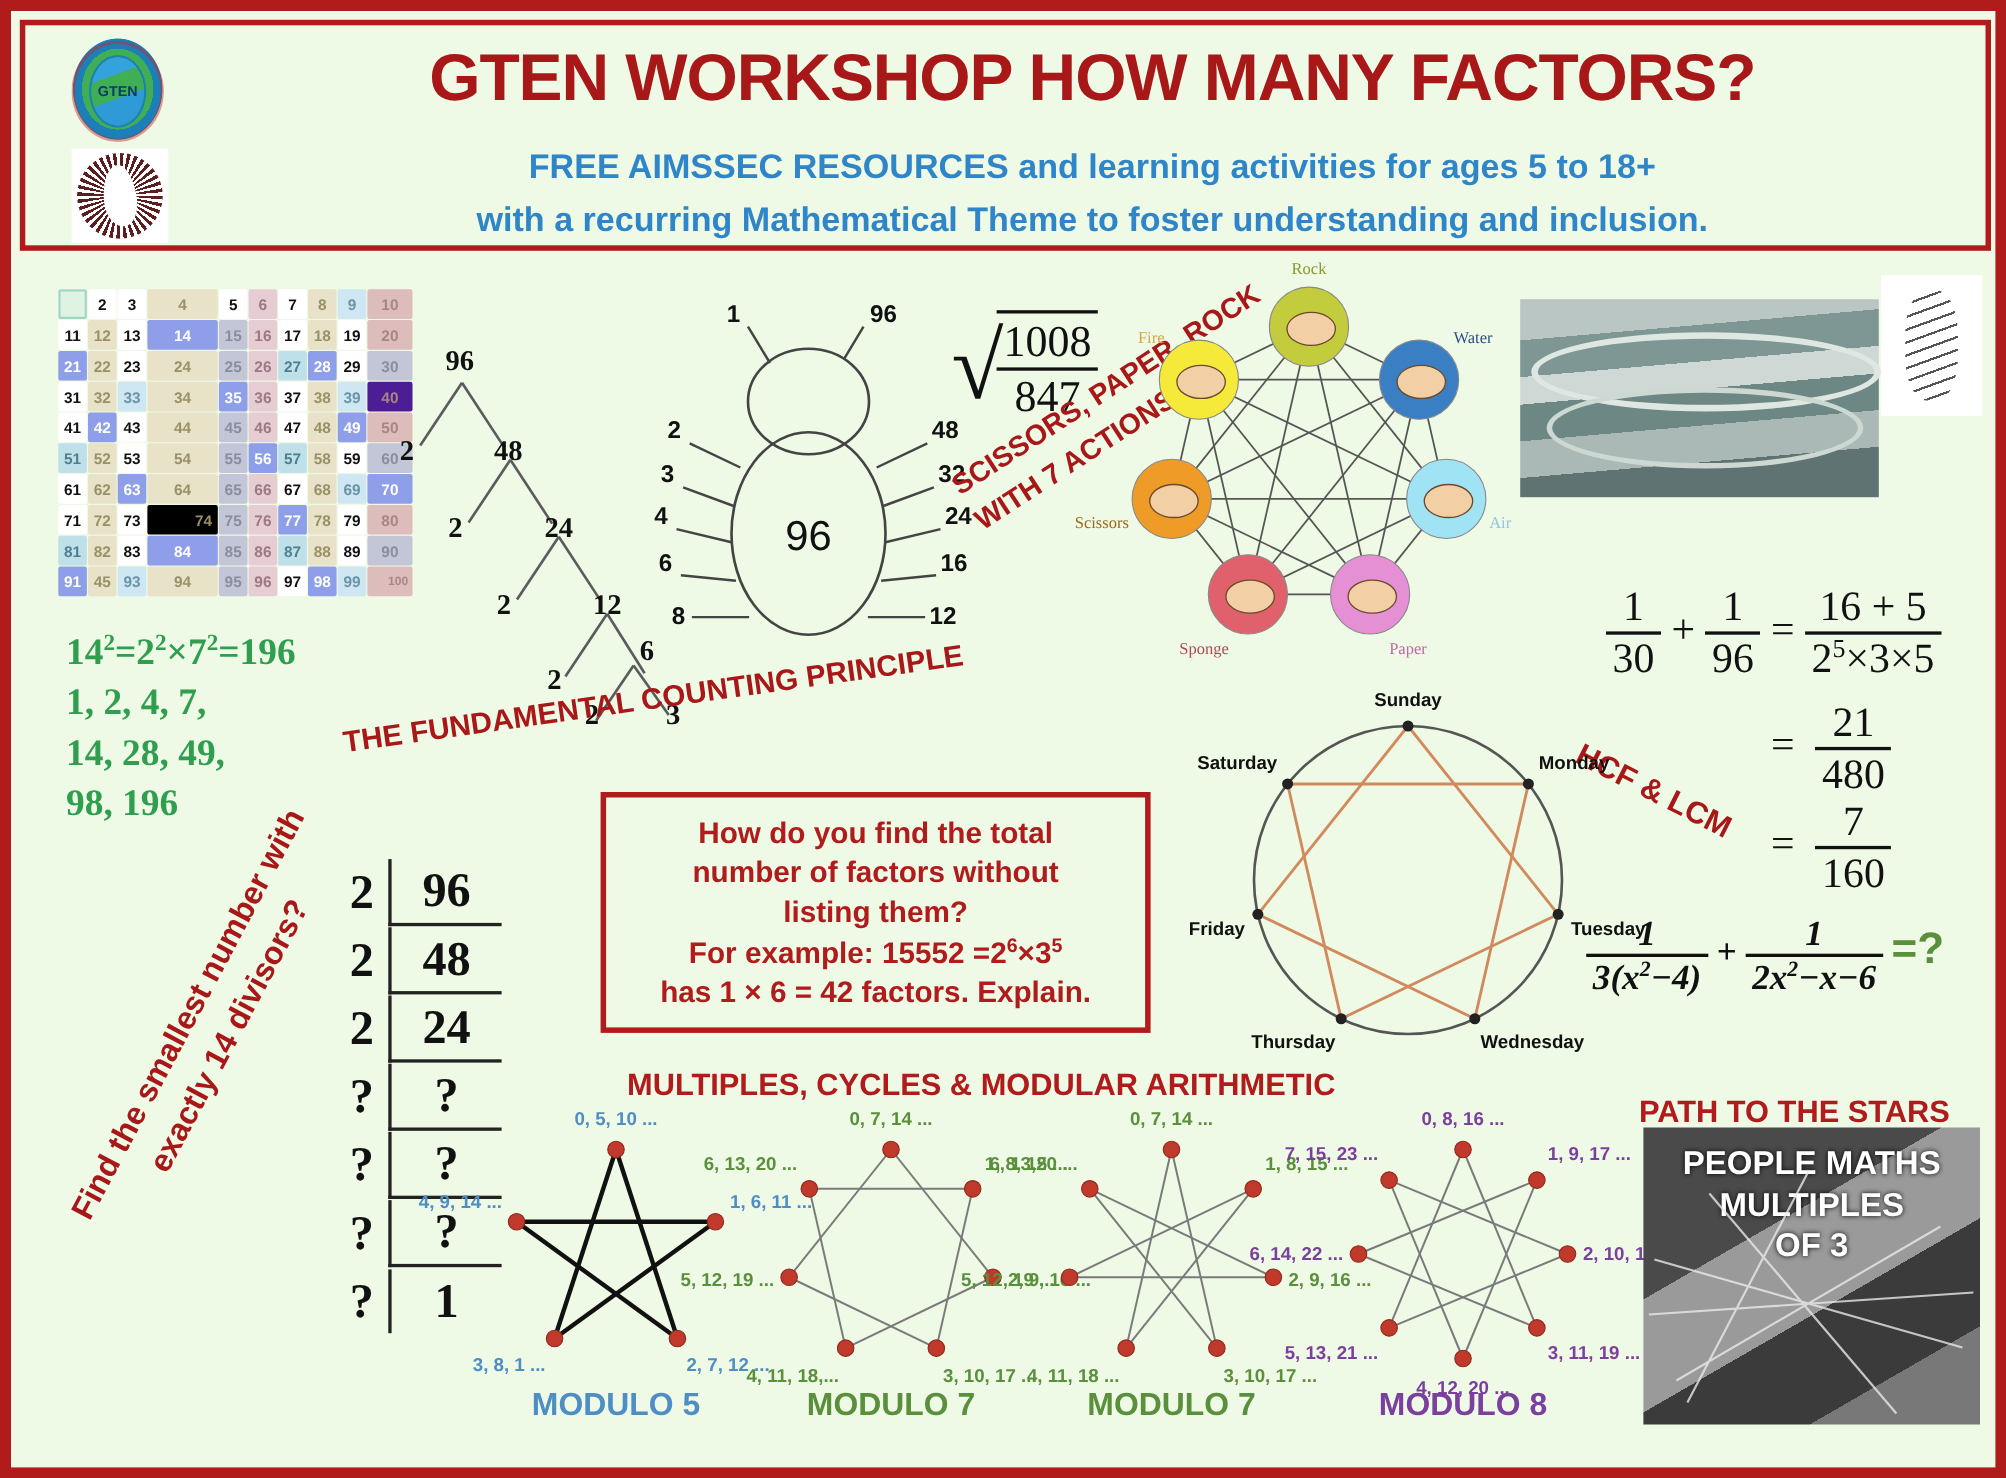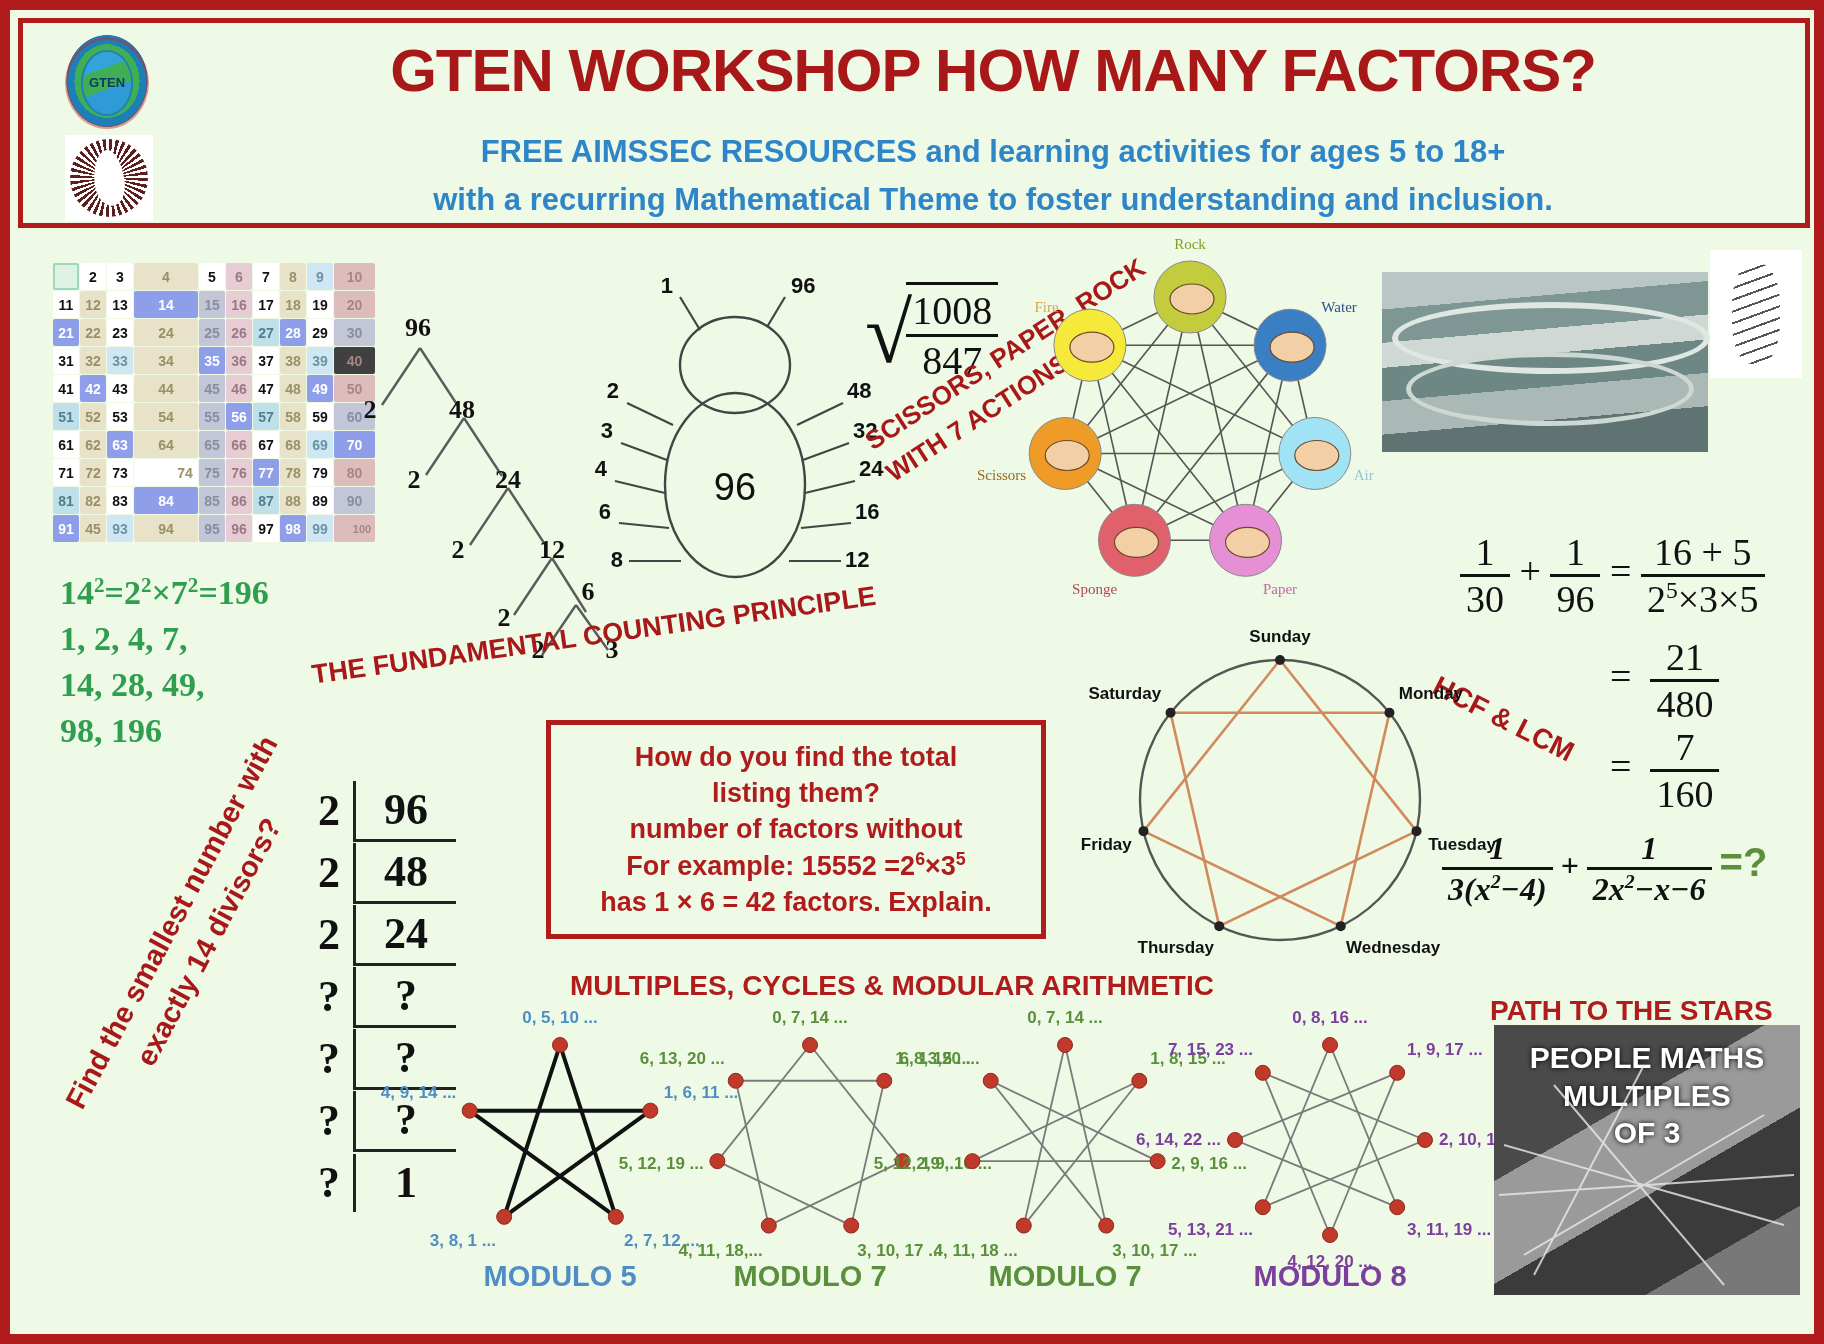--- a/index.html
+++ b/index.html
@@ -189,21 +189,21 @@
           <tr>
             <td style="background: rgb(255, 255, 255); color: rgb(17, 17, 17);">31</td>
             <td style="background: rgb(232, 227, 200); color: rgb(154, 144, 102);">32</td>
             <td style="background: rgb(207, 231, 242); color: rgb(106, 147, 168);">33</td>
             <td style="background: rgb(232, 227, 200); color: rgb(154, 144, 102);">34</td>
             <td style="background: rgb(142, 158, 232); color: rgb(255, 255, 255);">35</td>
             <td style="background: rgb(230, 205, 211); color: rgb(156, 120, 132);">36</td>
             <td style="background: rgb(255, 255, 255); color: rgb(17, 17, 17);">37</td>
             <td style="background: rgb(232, 227, 200); color: rgb(154, 144, 102);">38</td>
             <td style="background: rgb(207, 231, 242); color: rgb(106, 147, 168);">39</td>
-            <td style="background: #404040; color: rgb(169, 133, 133);">40</td>
+            <td style="background: #4c1d95; color: rgb(169, 133, 133);">40</td>
           </tr>
           <tr>
             <td style="background: rgb(255, 255, 255); color: rgb(17, 17, 17);">41</td>
             <td style="background: rgb(142, 158, 232); color: rgb(255, 255, 255);">42</td>
             <td style="background: rgb(255, 255, 255); color: rgb(17, 17, 17);">43</td>
             <td style="background: rgb(232, 227, 200); color: rgb(154, 144, 102);">44</td>
             <td style="background: rgb(195, 198, 214); color: rgb(138, 141, 160);">45</td>
             <td style="background: rgb(230, 205, 211); color: rgb(156, 120, 132);">46</td>
             <td style="background: rgb(255, 255, 255); color: rgb(17, 17, 17);">47</td>
             <td style="background: rgb(232, 227, 200); color: rgb(154, 144, 102);">48</td>
@@ -231,21 +231,21 @@
             <td style="background: rgb(230, 205, 211); color: rgb(156, 120, 132);">66</td>
             <td style="background: rgb(255, 255, 255); color: rgb(17, 17, 17);">67</td>
             <td style="background: rgb(232, 227, 200); color: rgb(154, 144, 102);">68</td>
             <td style="background: rgb(207, 231, 242); color: rgb(106, 147, 168);">69</td>
             <td style="background: rgb(142, 158, 232); color: rgb(255, 255, 255);">70</td>
           </tr>
           <tr>
             <td style="background: rgb(255, 255, 255); color: rgb(17, 17, 17);">71</td>
             <td style="background: rgb(232, 227, 200); color: rgb(154, 144, 102);">72</td>
             <td style="background: rgb(255, 255, 255); color: rgb(17, 17, 17);">73</td>
-            <td style="background: #ffffff; color: rgb(154, 144, 102); padding-left: 39px;">74</td>
+            <td style="background: #000000; color: rgb(154, 144, 102); padding-left: 39px;">74</td>
             <td style="background: rgb(195, 198, 214); color: rgb(138, 141, 160);">75</td>
             <td style="background: rgb(230, 205, 211); color: rgb(156, 120, 132);">76</td>
             <td style="background: rgb(142, 158, 232); color: rgb(255, 255, 255);">77</td>
             <td style="background: rgb(232, 227, 200); color: rgb(154, 144, 102);">78</td>
             <td style="background: rgb(255, 255, 255); color: rgb(17, 17, 17);">79</td>
             <td style="background: rgb(221, 188, 188); color: rgb(169, 133, 133);">80</td>
           </tr>
           <tr>
             <td style="background: rgb(191, 224, 232); color: rgb(78, 127, 144);">81</td>
             <td style="background: rgb(232, 227, 200); color: rgb(154, 144, 102);">82</td>
@@ -440,22 +440,22 @@
 
   <div class="abs mathblk" id="algebra">
     <span class="frac"><span class="num">1</span><span class="den"><span>3(x</span><sup style="font-size:.62em">2</sup><span>−4)</span></span></span>
     <span style="font-style:normal">+</span>
     <span class="frac"><span class="num">1</span><span class="den"><span>2x</span><sup style="font-size:.62em">2</sup><span>−x−6</span></span></span>
     <span class="q">=?</span>
   </div>
 
   <div class="abs" id="qbox">
     <div>How do you find the total</div>
+    <div>number of factors without</div>
     <div>listing them?</div>
-    <div>number of factors without</div>
     <div><span>For example: 15552 =2</span><sup>6</sup><span>×3</span><sup>5</sup></div>
     <div><span>has 1 </span><span>× 6 = 42 factors. Explain.</span></div>
   </div>
 
   <div class="abs" id="ladder">
       <div class="row">
         <div class="lft">2</div>
         <div class="rgt">96</div>
       </div>
       <div class="row">

